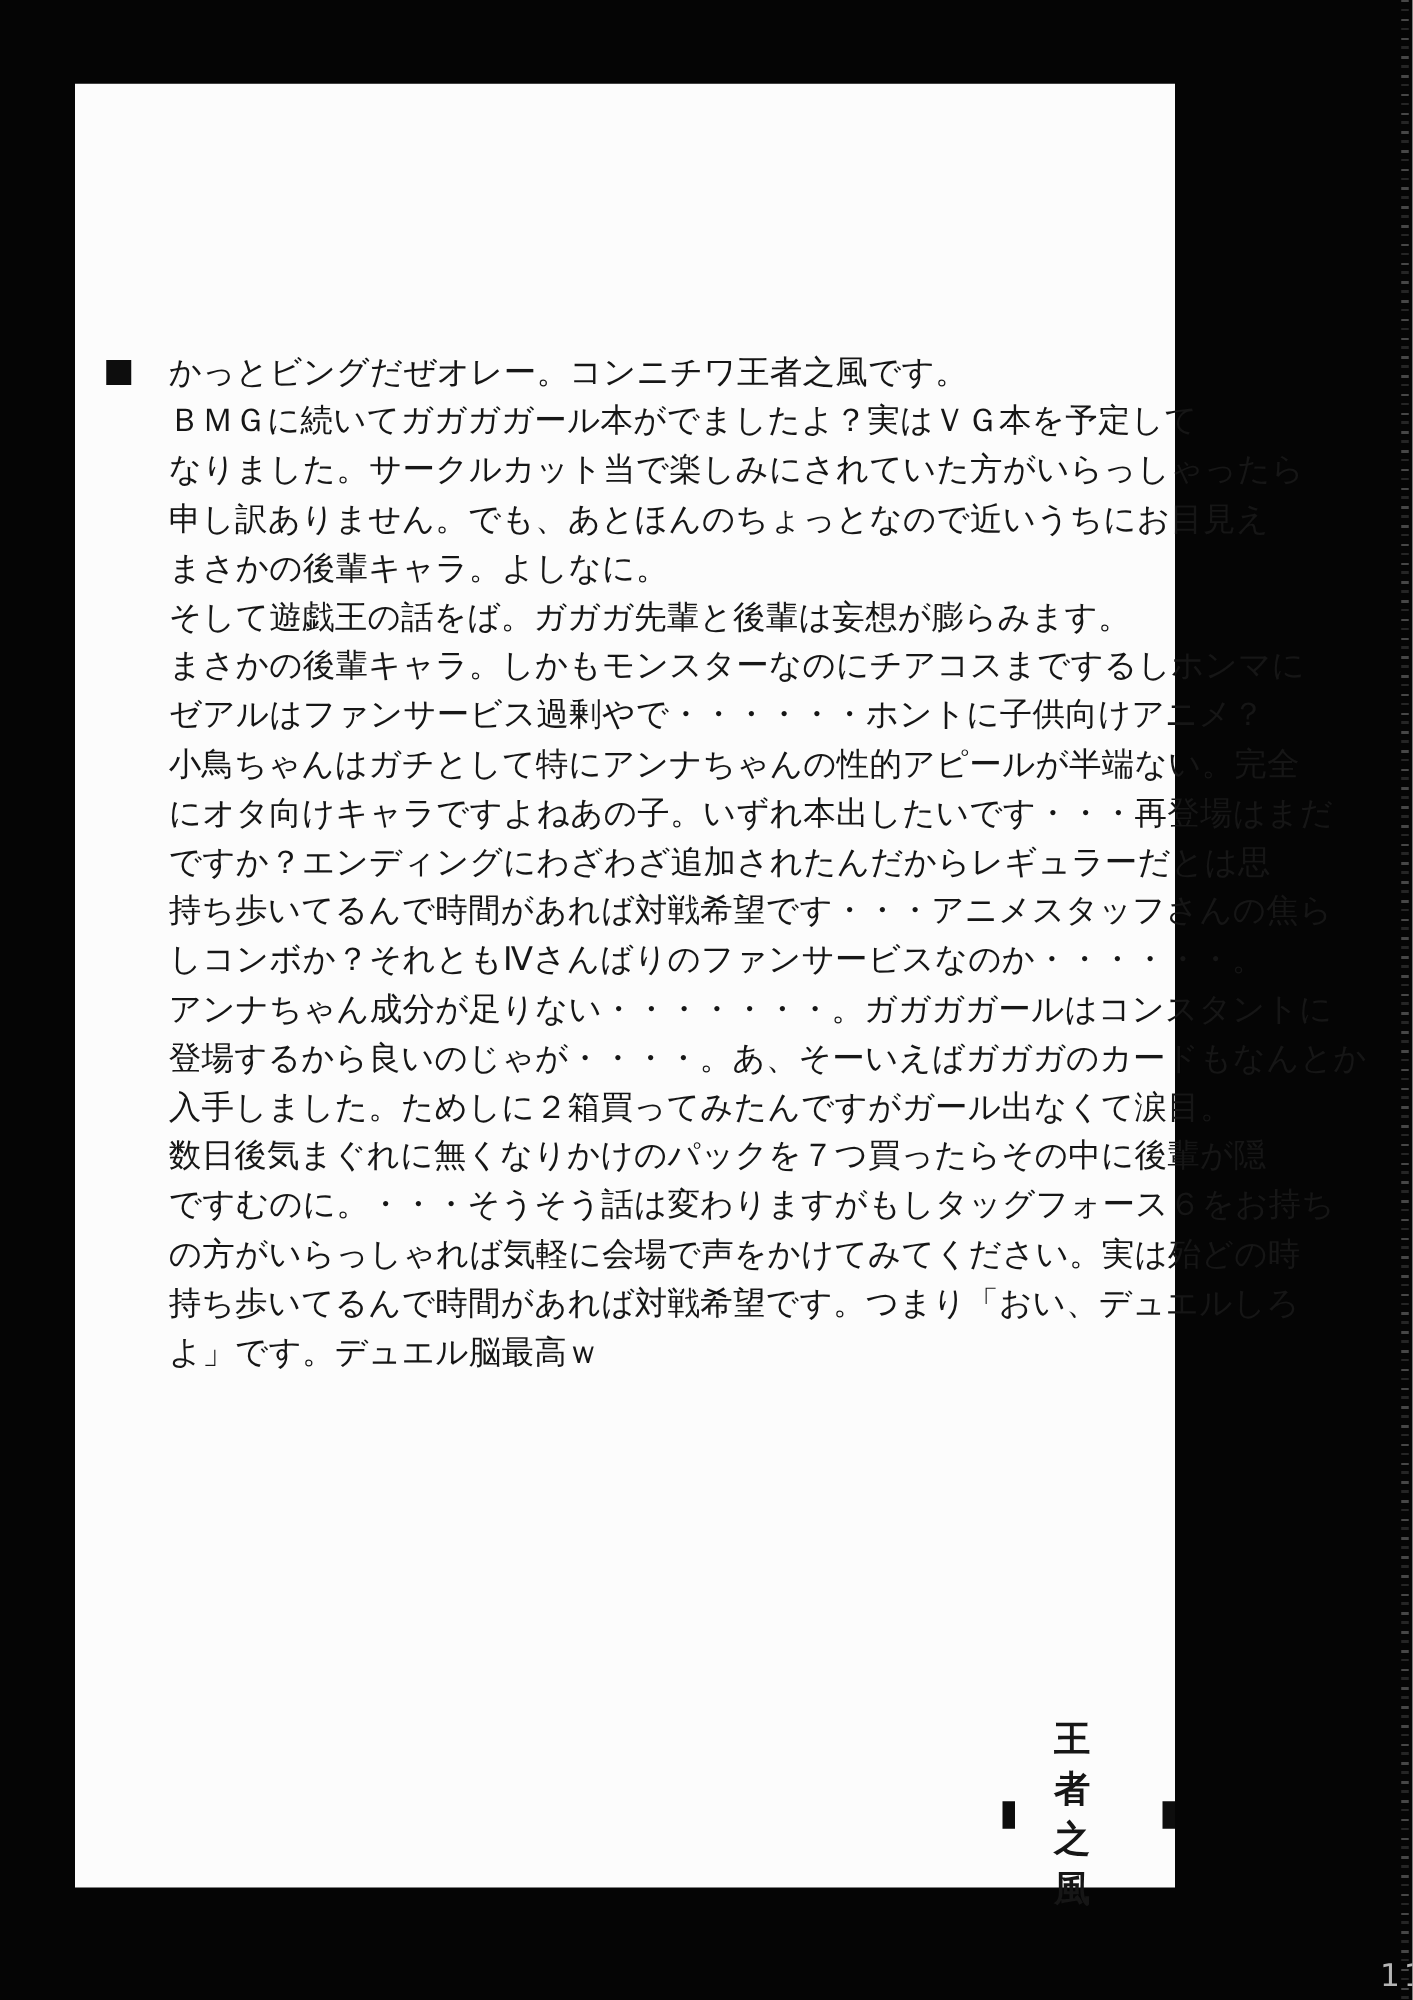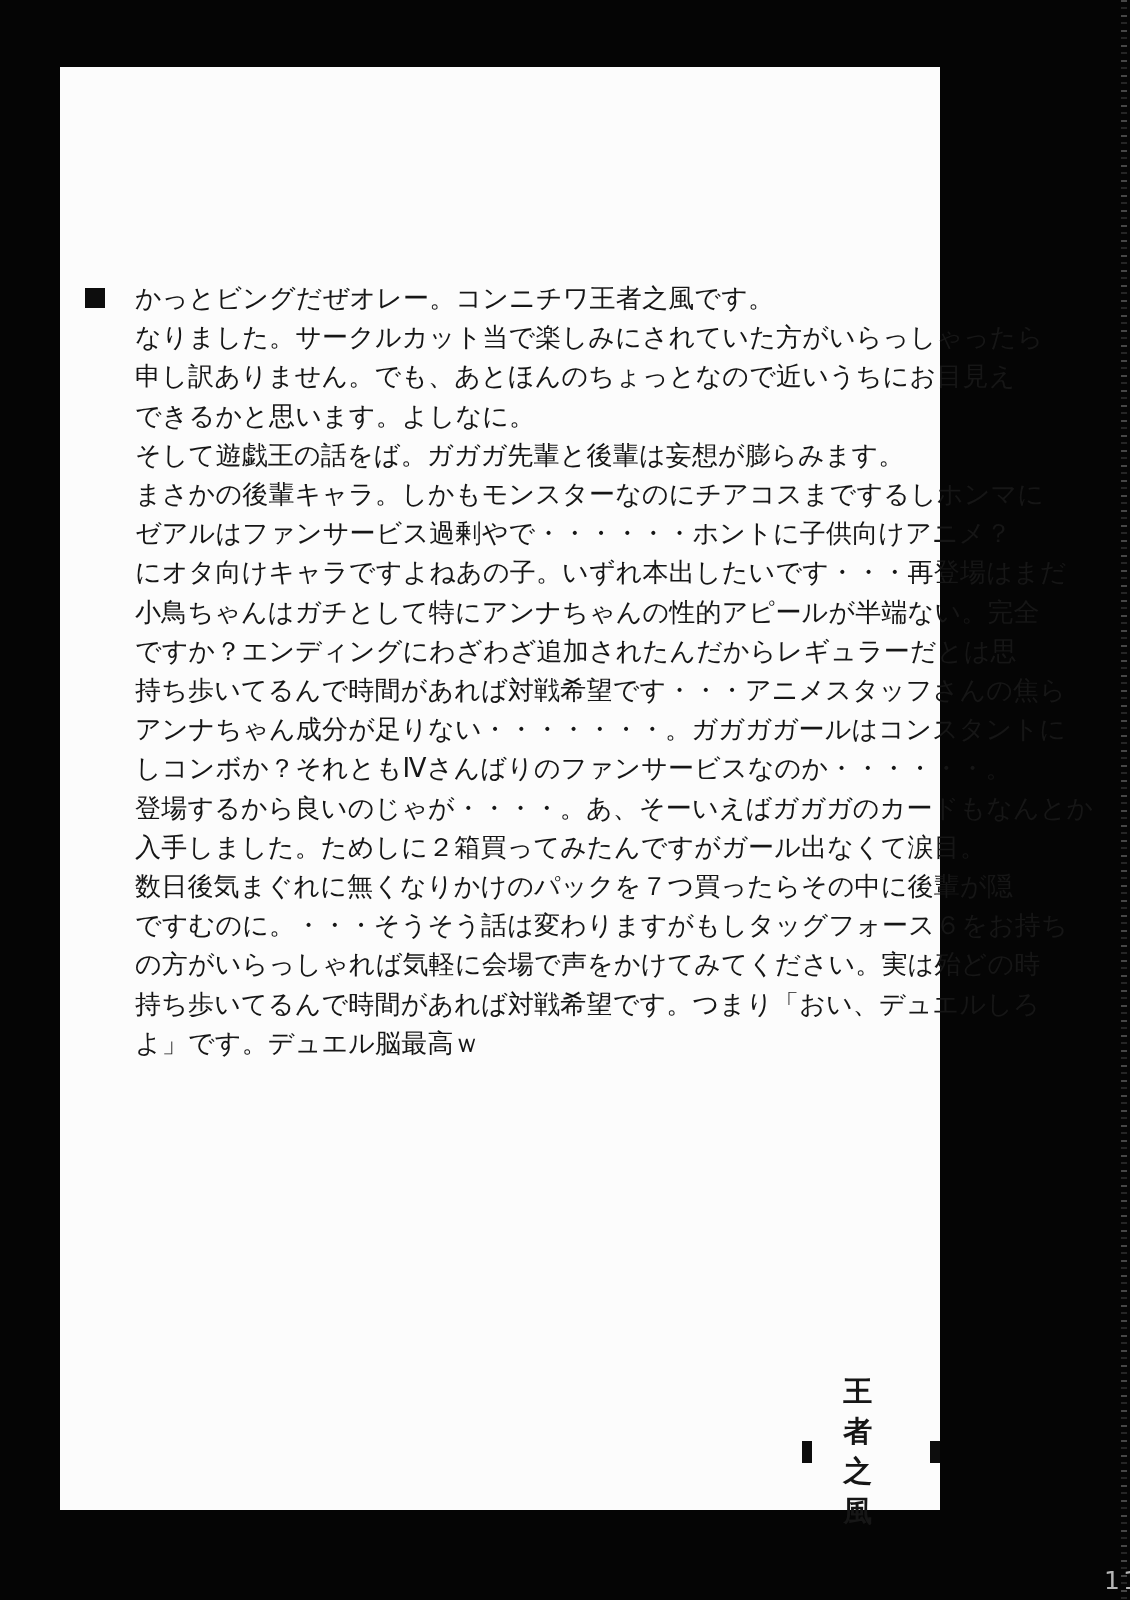--- a/index.html
+++ b/index.html
@@ -86,32 +86,33 @@
   }
 </style>
 </head>
 <body>
 
 <div class="sheet">
 
   <div class="text-block">
     <div class="bullet"></div>
     <div class="line">かっとビングだぜオレー。コンニチワ王者之風です。</div>
+    <div class="line">ＢＭＧに続いてガガガガール本がでましたよ？実はＶＧ本を予定して</div>
     <div class="line">なりました。サークルカット当で楽しみにされていた方がいらっしゃったら</div>
     <div class="line">申し訳ありません。でも、あとほんのちょっとなので近いうちにお目見え</div>
-    <div class="line">できるかと思います。よしなに。</div>
+    <div class="line">まさかの後輩キャラ。よしなに。</div>
     <div class="line">そして遊戯王の話をば。ガガガ先輩と後輩は妄想が膨らみます。</div>
     <div class="line">まさかの後輩キャラ。しかもモンスターなのにチアコスまでするしホンマに</div>
     <div class="line">ゼアルはファンサービス過剰やで・・・・・・ホントに子供向けアニメ？</div>
+    <div class="line">小鳥ちゃんはガチとして特にアンナちゃんの性的アピールが半端ない。完全</div>
     <div class="line">にオタ向けキャラですよねあの子。いずれ本出したいです・・・再登場はまだ</div>
-    <div class="line">小鳥ちゃんはガチとして特にアンナちゃんの性的アピールが半端ない。完全</div>
     <div class="line">ですか？エンディングにわざわざ追加されたんだからレギュラーだとは思</div>
     <div class="line">持ち歩いてるんで時間があれば対戦希望です・・・アニメスタッフさんの焦ら</div>
+    <div class="line">しコンボか？それともⅣさんばりのファンサービスなのか・・・・・・。</div>
     <div class="line">アンナちゃん成分が足りない・・・・・・・。ガガガガールはコンスタントに</div>
-    <div class="line">しコンボか？それともⅣさんばりのファンサービスなのか・・・・・・。</div>
     <div class="line">登場するから良いのじゃが・・・・。あ、そーいえばガガガのカードもなんとか</div>
     <div class="line">入手しました。ためしに２箱買ってみたんですがガール出なくて涙目。</div>
     <div class="line">数日後気まぐれに無くなりかけのパックを７つ買ったらその中に後輩が隠</div>
     <div class="line">ですむのに。・・・そうそう話は変わりますがもしタッグフォース６をお持ち</div>
     <div class="line">の方がいらっしゃれば気軽に会場で声をかけてみてください。実は殆どの時</div>
     <div class="line">持ち歩いてるんで時間があれば対戦希望です。つまり「おい、デュエルしろ</div>
     <div class="line">よ」です。デュエル脳最高ｗ</div>
   </div>
 
   <div class="signature">

